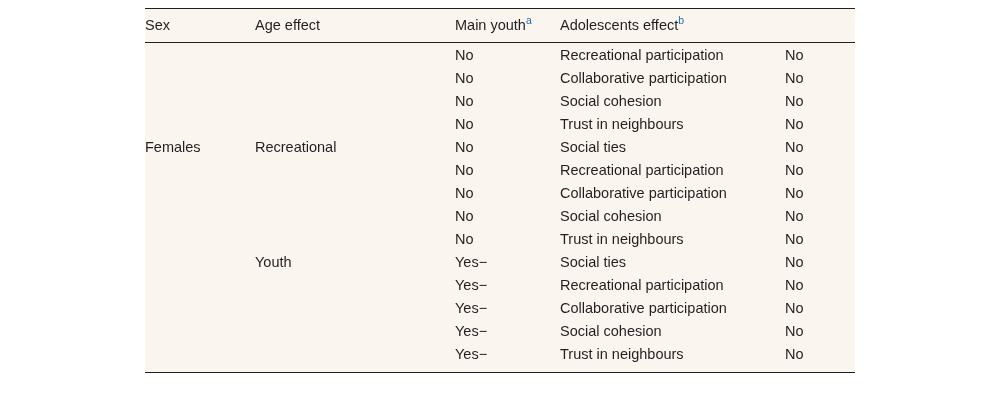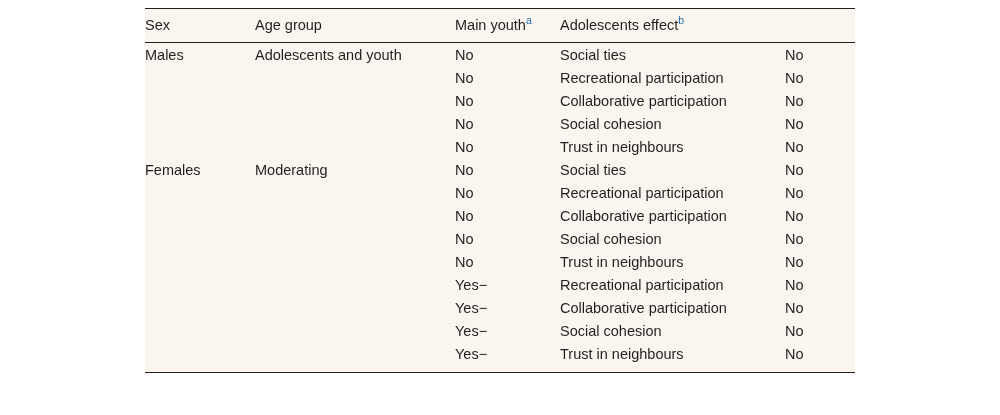--- a/index.html
+++ b/index.html
@@ -72,33 +72,61 @@
 </style>
 </head>
 <body>
 
 <div class="page">
   <div class="table-wrap">
     <table class="datatable">
       <thead>
         <tr>
           <th class="col-sex"><span class="hdr-label">Sex</span></th>
-          <th class="col-age"><span class="hdr-label">Age group</span></th>
+          <th class="col-age"><span class="hdr-label">Age effect</span></th>
           <th class="col-main"><span class="hdr-label">Main youth</span><sup class="fn">a</sup></th>
           <th class="col-mod"><span class="hdr-label">Adolescents effect</span><sup class="fn">b</sup></th>
           <th class="col-modval"></th>
         </tr>
       </thead>
       <tbody>
           <tr>
-            <td class="c-sex c-first-row">Males</td>
-            <td class="c-age c-first-row">Adolescents and youth</td>
-            <td class="c-main c-first-row">No</td>
-            <td class="c-mod c-first-row">Social ties</td>
-            <td class="c-modval c-first-row">No</td>
+            <td class="c-sex"></td>
+            <td class="c-age"></td>
+            <td class="c-main">No</td>
+            <td class="c-mod">Recreational participation</td>
+            <td class="c-modval">No</td>
+          </tr>
+          <tr>
+            <td class="c-sex"></td>
+            <td class="c-age"></td>
+            <td class="c-main">No</td>
+            <td class="c-mod">Collaborative participation</td>
+            <td class="c-modval">No</td>
+          </tr>
+          <tr>
+            <td class="c-sex"></td>
+            <td class="c-age"></td>
+            <td class="c-main">No</td>
+            <td class="c-mod">Social cohesion</td>
+            <td class="c-modval">No</td>
+          </tr>
+          <tr>
+            <td class="c-sex"></td>
+            <td class="c-age"></td>
+            <td class="c-main">No</td>
+            <td class="c-mod">Trust in neighbours</td>
+            <td class="c-modval">No</td>
+          </tr>
+          <tr>
+            <td class="c-sex">Females</td>
+            <td class="c-age">Recreational</td>
+            <td class="c-main">No</td>
+            <td class="c-mod">Social ties</td>
+            <td class="c-modval">No</td>
           </tr>
           <tr>
             <td class="c-sex"></td>
             <td class="c-age"></td>
             <td class="c-main">No</td>
             <td class="c-mod">Recreational participation</td>
             <td class="c-modval">No</td>
           </tr>
           <tr>
             <td class="c-sex"></td>
@@ -115,52 +143,24 @@
             <td class="c-modval">No</td>
           </tr>
           <tr>
             <td class="c-sex"></td>
             <td class="c-age"></td>
             <td class="c-main">No</td>
             <td class="c-mod">Trust in neighbours</td>
             <td class="c-modval">No</td>
           </tr>
           <tr>
-            <td class="c-sex">Females</td>
-            <td class="c-age">Moderating</td>
-            <td class="c-main">No</td>
+            <td class="c-sex"></td>
+            <td class="c-age">Youth</td>
+            <td class="c-main">Yes−</td>
             <td class="c-mod">Social ties</td>
-            <td class="c-modval">No</td>
-          </tr>
-          <tr>
-            <td class="c-sex"></td>
-            <td class="c-age"></td>
-            <td class="c-main">No</td>
-            <td class="c-mod">Recreational participation</td>
-            <td class="c-modval">No</td>
-          </tr>
-          <tr>
-            <td class="c-sex"></td>
-            <td class="c-age"></td>
-            <td class="c-main">No</td>
-            <td class="c-mod">Collaborative participation</td>
-            <td class="c-modval">No</td>
-          </tr>
-          <tr>
-            <td class="c-sex"></td>
-            <td class="c-age"></td>
-            <td class="c-main">No</td>
-            <td class="c-mod">Social cohesion</td>
-            <td class="c-modval">No</td>
-          </tr>
-          <tr>
-            <td class="c-sex"></td>
-            <td class="c-age"></td>
-            <td class="c-main">No</td>
-            <td class="c-mod">Trust in neighbours</td>
             <td class="c-modval">No</td>
           </tr>
           <tr>
             <td class="c-sex"></td>
             <td class="c-age"></td>
             <td class="c-main">Yes−</td>
             <td class="c-mod">Recreational participation</td>
             <td class="c-modval">No</td>
           </tr>
           <tr>

